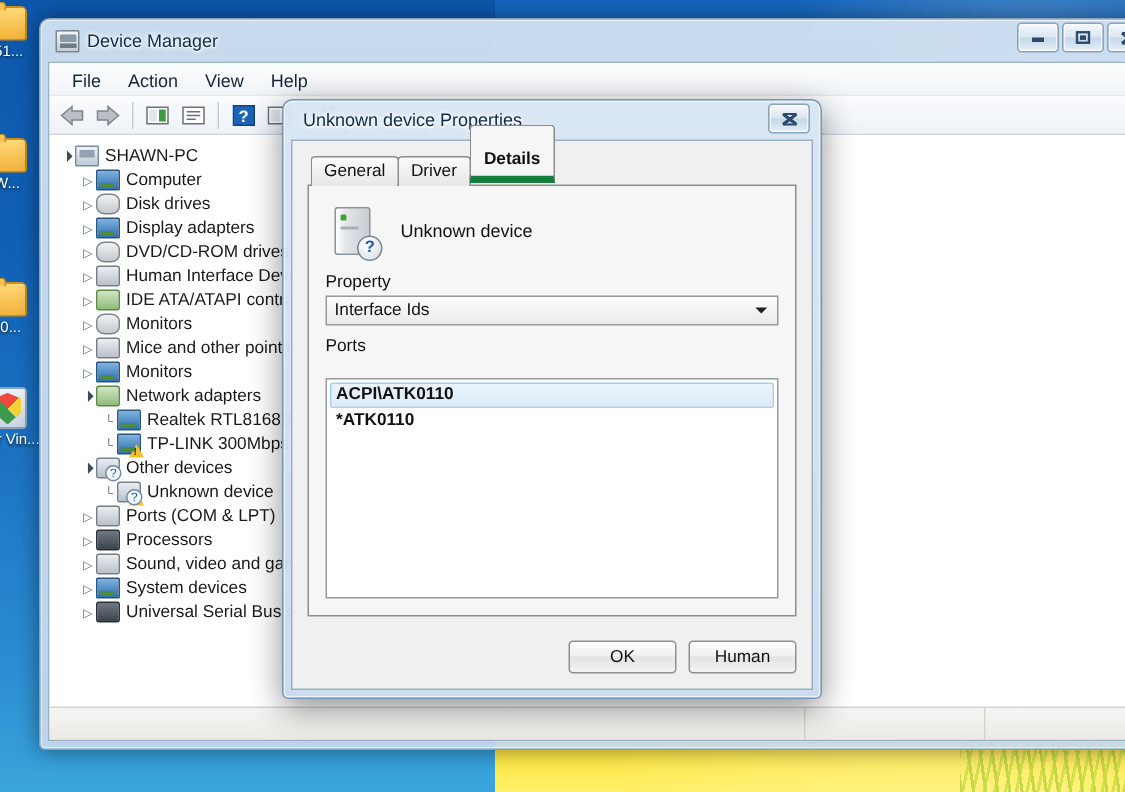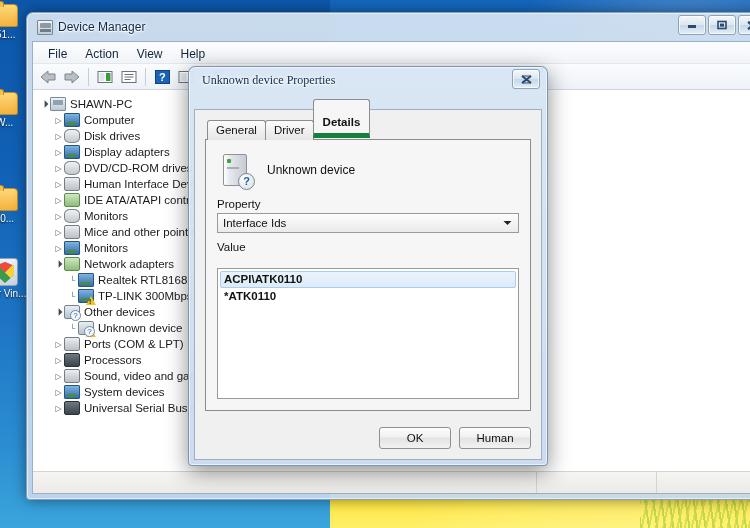--- a/index.html
+++ b/index.html
@@ -188,27 +188,25 @@
     border:1px solid rgba(110,142,176,.9);
     box-shadow: 0 6px 22px rgba(0,0,0,.45), inset 0 0 0 1px rgba(255,255,255,.6);
     padding: 0 5px 5px 5px;
   }
   #dlg-title {
     height:26px; display:flex; align-items:center; position:relative; padding-left:8px;
   }
   #dlg-title-text {
     font-size:12px; color:#0c2a4a;
     text-shadow: 0 0 5px #fff, 0 0 4px #fff, 0 1px 0 rgba(255,255,255,.9);
-    font-family: Liberation Serif, serif;
   }
   #dlg-body {
     position:absolute; left:5px; right:5px; top:26px; bottom:5px;
     background:#f0f0f0; border:1px solid #9bb0c4;
     padding:10px;
-    margin-top:16px;
   }
   #tabstrip { display:flex; align-items:flex-end; height:20px; position:relative; z-index:2; margin-left:2px; }
   .tab {
     font-size:11.5px; color:#111; padding:3px 8px 3px; border:1px solid #8c8c8c;
     background: linear-gradient(to bottom,#fbfbfb,#e6e6e6);
     border-bottom:none; border-radius:3px 3px 0 0; margin-right:-1px; line-height:13px;
   }
   .tab.active {
     background:#f6f6f6; padding:16px 9px 4px; font-weight:bold;
     position:relative; top:-2px; z-index:3; border-bottom:5px solid #15803d;
@@ -514,21 +512,21 @@
         <div class="fieldlabel">Property</div>
         <div id="prop-select">
           <span>Interface Ids</span>
           <span class="arrowbox">
             <svg width="9" height="6" viewBox="0 0 9 6">
                 <path d="M0.5 1 L4.5 5 L8.5 1 Z" fill="#222"></path>
               </svg>
           </span>
         </div>
 
-        <div class="fieldlabel">Value</div>
+        <div class="fieldlabel">Ports</div>
         <div id="value-list">
           <div class="vrow sel">ACPI\ATK0110</div>
           <div class="vrow">*ATK0110</div>
         </div>
       </div>
 
       <div id="dlg-buttons">
         <div class="dbtn">OK</div>
         <div class="dbtn">Human</div>
       </div>

